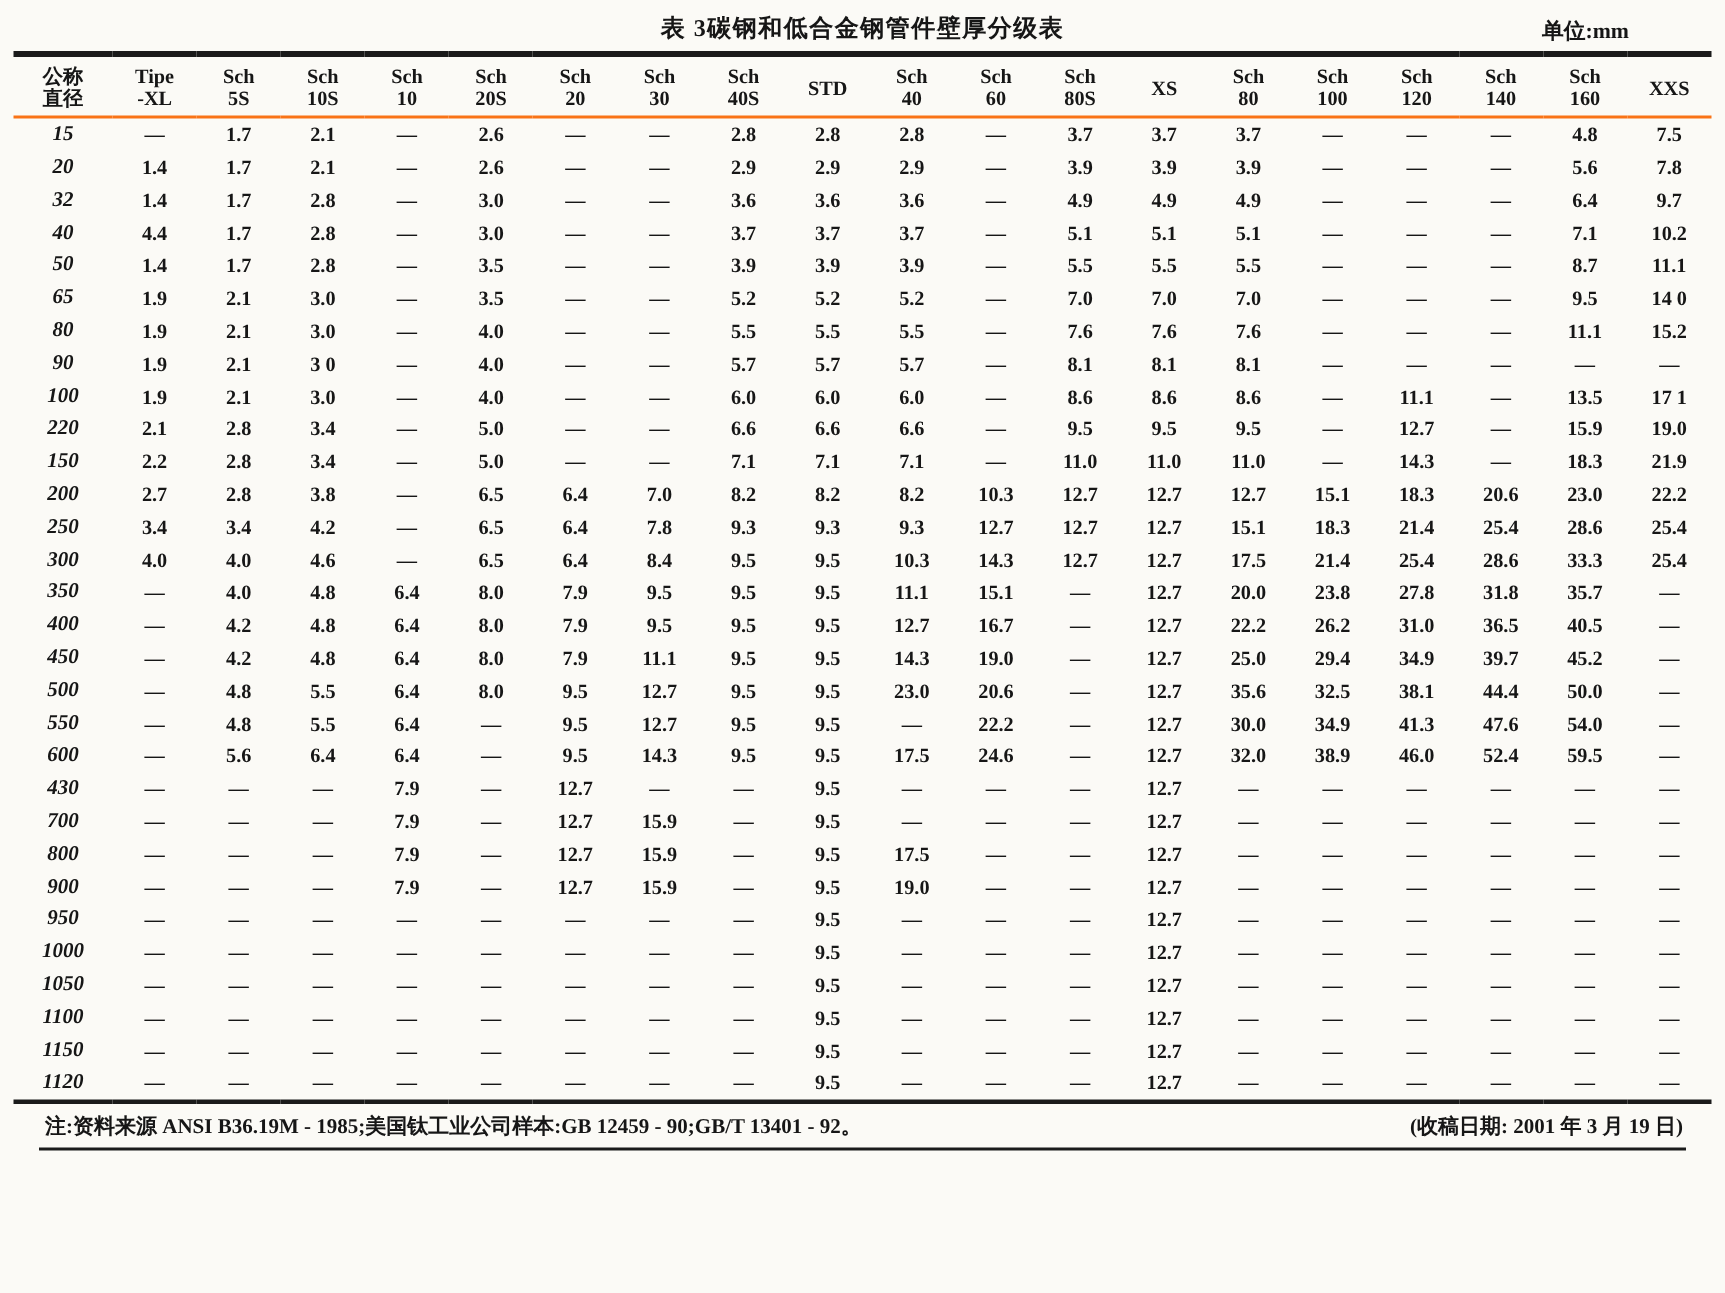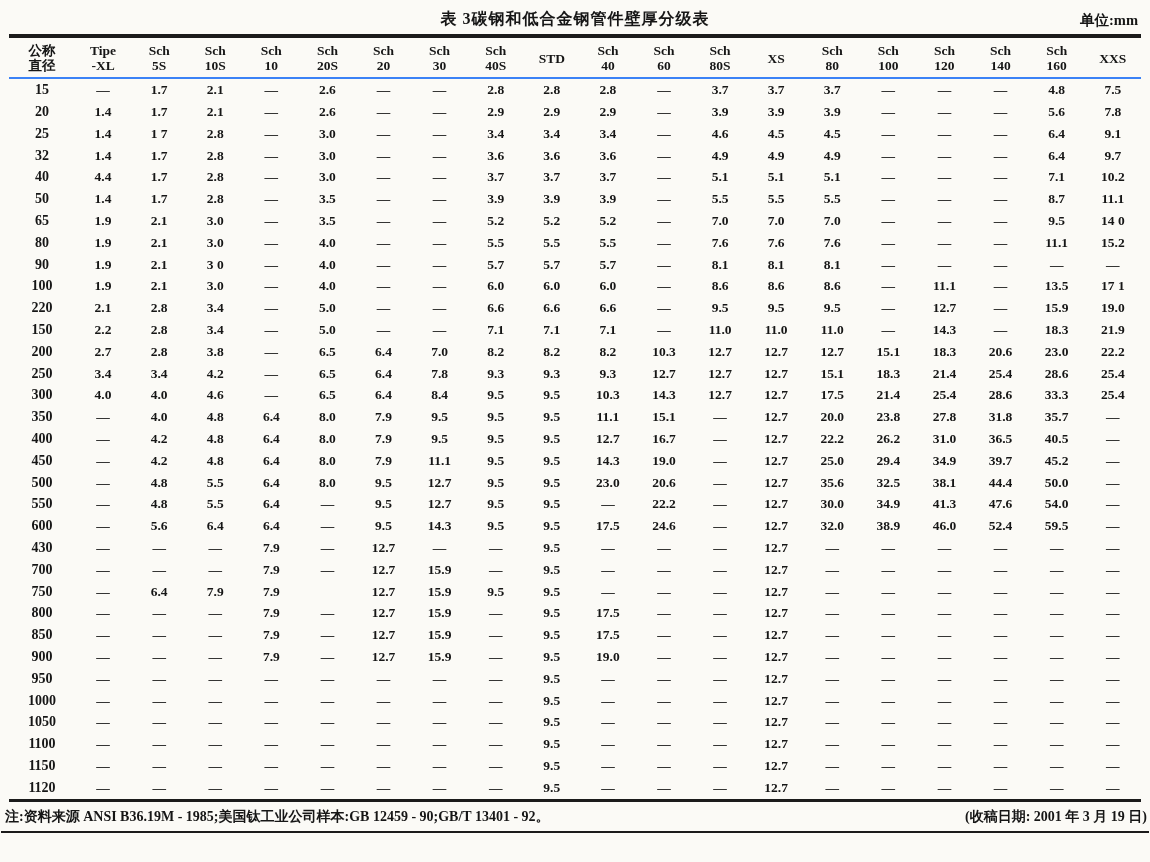--- a/index.html
+++ b/index.html
@@ -22,21 +22,20 @@
     flex: 1;
     text-align: center;
     font-size: 16px;
     font-weight: 700;
     letter-spacing: 1px;
     white-space: nowrap;
   }
   .title-center .tlabel { }
   .unit-label {
     width: 110px;
-    text-align: right;
     font-size: 14.5px;
     font-weight: 700;
     white-space: nowrap;
   }
   .tablewrap { margin: 1px 9px 0 9px; }
   table {
     width: 100%;
     border-collapse: collapse;
     table-layout: fixed;
     border-top: 4px solid #1b1b1b;
@@ -47,31 +46,31 @@
     padding: 0;
     text-align: center;
     font-weight: 700;
     white-space: nowrap;
     overflow: visible;
   }
   thead th {
     font-size: 13.5px;
     line-height: 1.12;
     padding: 5px 0 4px 0;
-    border-bottom: 2px solid #3b82f6;
+    border-bottom: 2px solid #f97316;
     vertical-align: middle;
   }
   tbody td {
     font-size: 13.5px;
     height: 21.8px;
     line-height: 21.8px;
   }
-  tbody td:first-child { font-size: 14px; }
+  tbody td:first-child { font-size: 14px; font-style: italic; }
   .footnote {
-    margin: 0 1px;
+    margin: 0 26px;
     display: flex;
     justify-content: space-between;
     align-items: baseline;
     font-size: 14px;
     font-weight: 700;
     padding: 6px 2px 5px 4px;
     border-bottom: 2px solid #1b1b1b;
     white-space: nowrap;
   }
 </style>
@@ -230,42 +229,20 @@
           <td>3.9</td>
           <td>3.9</td>
           <td>3.9</td>
           <td>—</td>
           <td>—</td>
           <td>—</td>
           <td>5.6</td>
           <td>7.8</td>
         </tr>
         <tr>
-          <td>25</td>
-          <td>1.4</td>
-          <td>1 7</td>
-          <td>2.8</td>
-          <td>—</td>
-          <td>3.0</td>
-          <td>—</td>
-          <td>—</td>
-          <td>3.4</td>
-          <td>3.4</td>
-          <td>3.4</td>
-          <td>—</td>
-          <td>4.6</td>
-          <td>4.5</td>
-          <td>4.5</td>
-          <td>—</td>
-          <td>—</td>
-          <td>—</td>
-          <td>6.4</td>
-          <td>9.1</td>
-        </tr>
-        <tr>
           <td>32</td>
           <td>1.4</td>
           <td>1.7</td>
           <td>2.8</td>
           <td>—</td>
           <td>3.0</td>
           <td>—</td>
           <td>—</td>
           <td>3.6</td>
           <td>3.6</td>
@@ -692,65 +669,21 @@
           <td>—</td>
           <td>12.7</td>
           <td>—</td>
           <td>—</td>
           <td>—</td>
           <td>—</td>
           <td>—</td>
           <td>—</td>
         </tr>
         <tr>
-          <td>750</td>
-          <td>—</td>
-          <td>6.4</td>
-          <td>7.9</td>
-          <td>7.9</td>
-          <td></td>
-          <td>12.7</td>
-          <td>15.9</td>
-          <td>9.5</td>
-          <td>9.5</td>
-          <td>—</td>
-          <td>—</td>
-          <td>—</td>
-          <td>12.7</td>
-          <td>—</td>
-          <td>—</td>
-          <td>—</td>
-          <td>—</td>
-          <td>—</td>
-          <td>—</td>
-        </tr>
-        <tr>
           <td>800</td>
-          <td>—</td>
-          <td>—</td>
-          <td>—</td>
-          <td>7.9</td>
-          <td>—</td>
-          <td>12.7</td>
-          <td>15.9</td>
-          <td>—</td>
-          <td>9.5</td>
-          <td>17.5</td>
-          <td>—</td>
-          <td>—</td>
-          <td>12.7</td>
-          <td>—</td>
-          <td>—</td>
-          <td>—</td>
-          <td>—</td>
-          <td>—</td>
-          <td>—</td>
-        </tr>
-        <tr>
-          <td>850</td>
           <td>—</td>
           <td>—</td>
           <td>—</td>
           <td>7.9</td>
           <td>—</td>
           <td>12.7</td>
           <td>15.9</td>
           <td>—</td>
           <td>9.5</td>
           <td>17.5</td>

